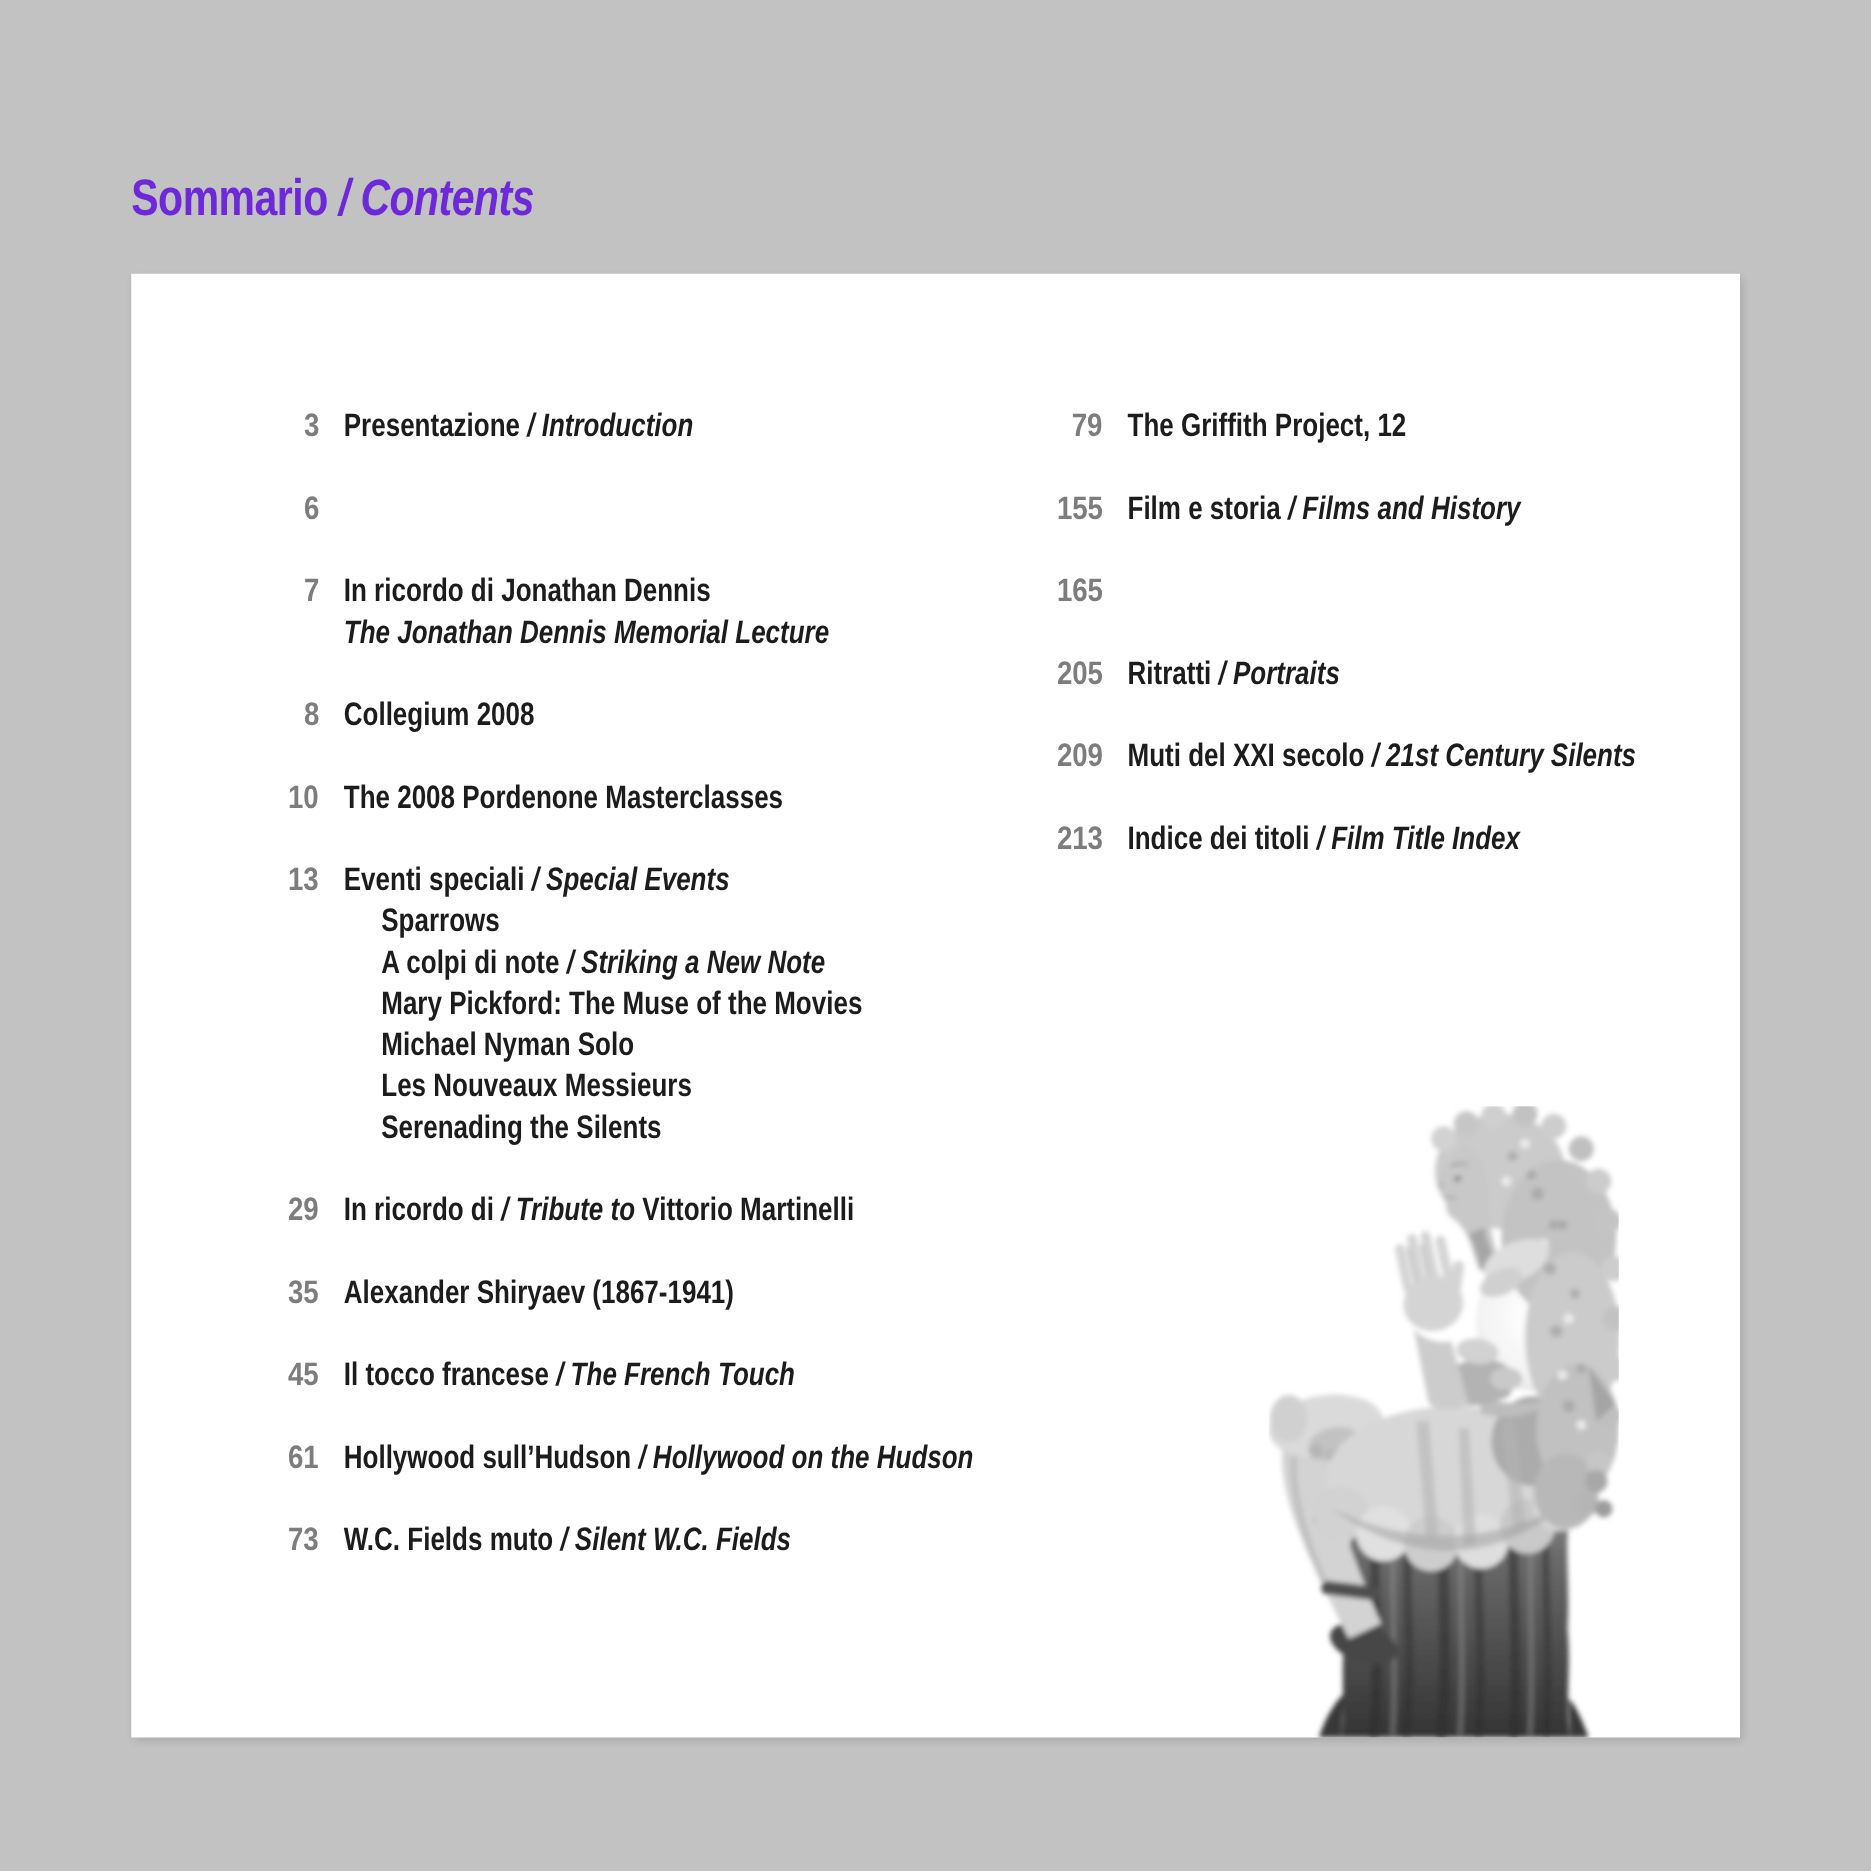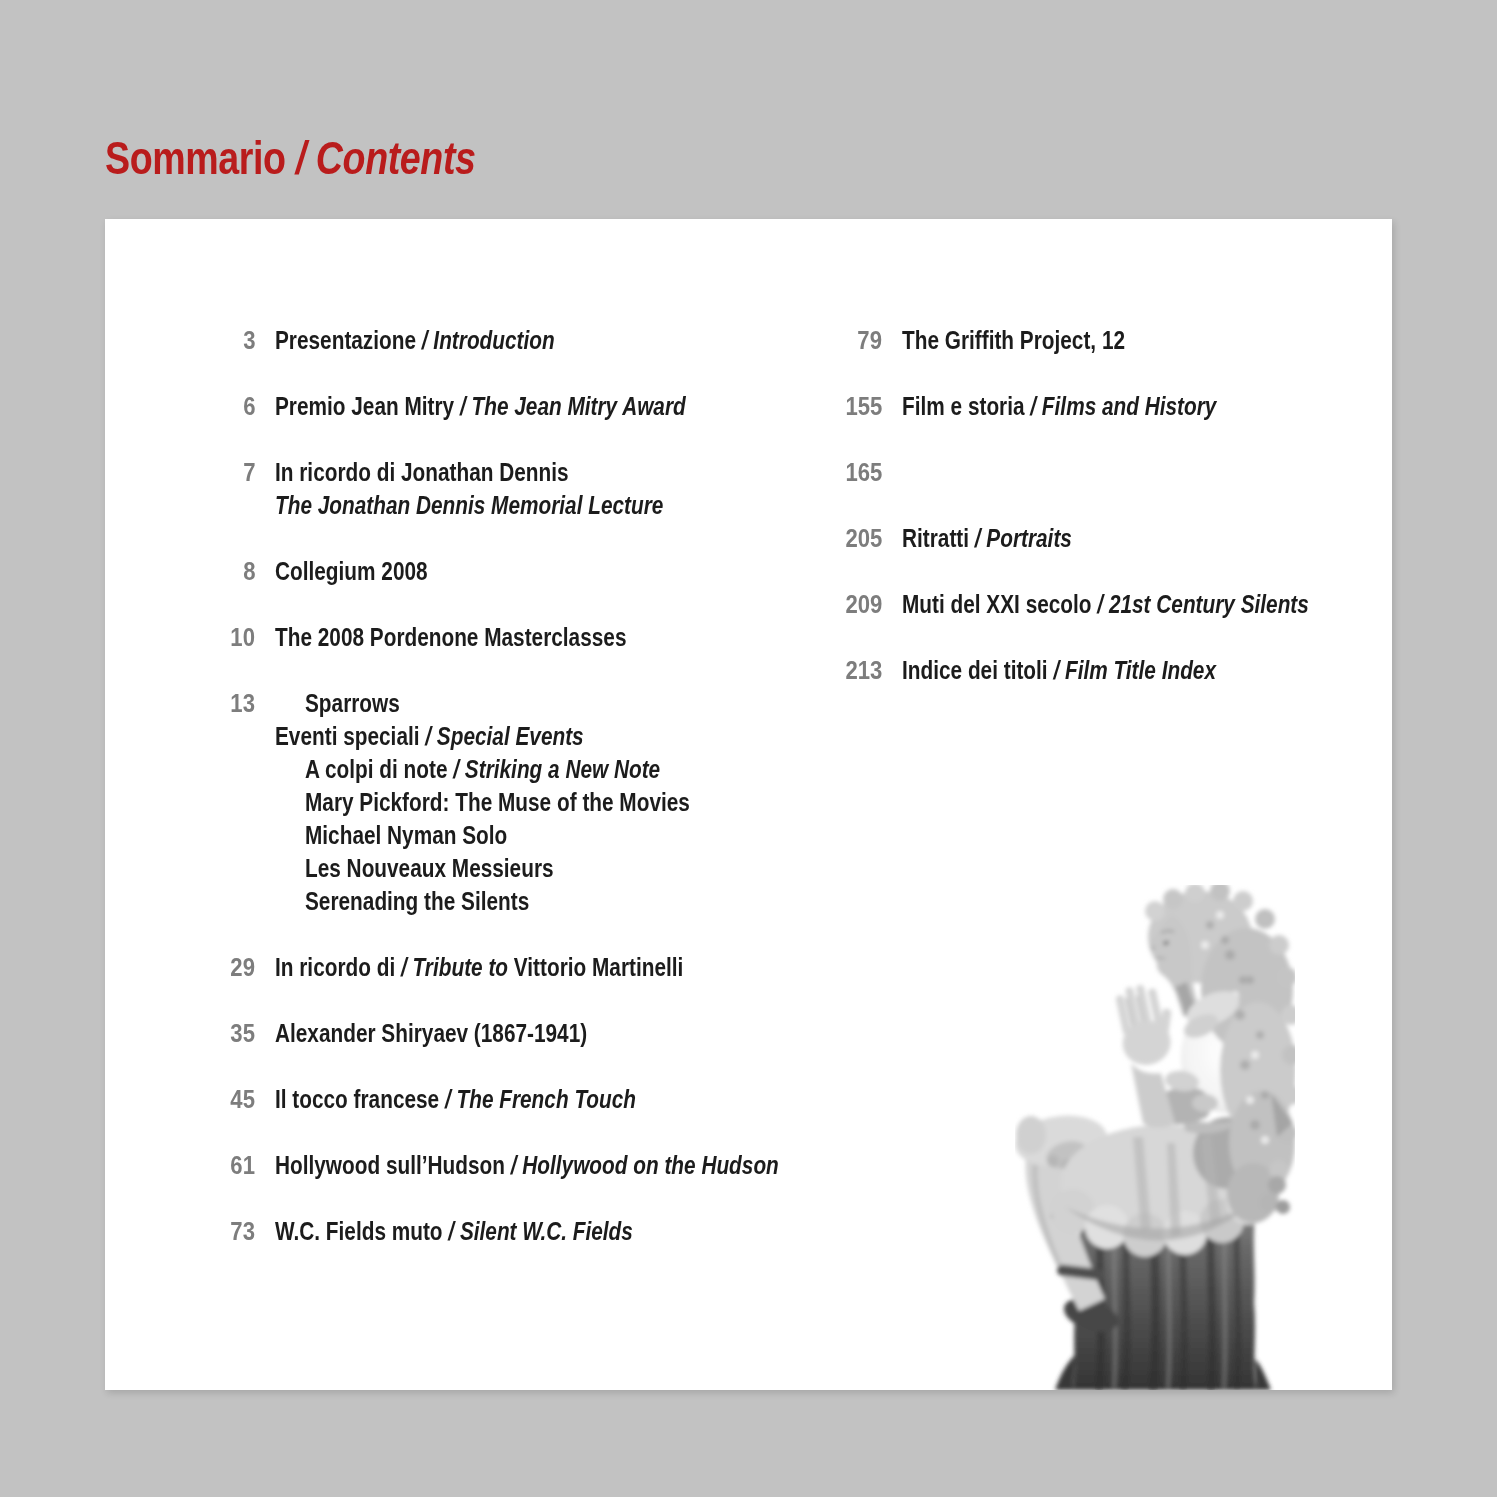--- a/index.html
+++ b/index.html
@@ -5,21 +5,21 @@
   html,body{margin:0;padding:0;}
   body{
     width:1497px;height:1497px;position:relative;overflow:hidden;
     background:#c2c2c2;
     font-family:"Liberation Sans","DejaVu Sans",sans-serif;
     -webkit-font-smoothing:antialiased;
   }
   
   .page-title{
     position:absolute;left:105px;top:133px;margin:0;
-    font-size:47px;line-height:50px;font-weight:700;color:#b91c1c;
+    font-size:41px;line-height:50px;font-weight:700;color:#6d28d9;
     white-space:nowrap;
   }
   .page-title .squeeze{display:inline-block;transform:scaleX(.80);transform-origin:0 50%;letter-spacing:-.5px;}
   .it{font-style:italic;}
   
   .panel{
     position:absolute;left:105px;top:219px;width:1287px;height:1171px;
     background:#ffffff;
     box-shadow:2px 3px 7px rgba(0,0,0,.14);
   }
@@ -50,23 +50,20 @@
 <div class="panel">
   <div class="toc-col left">
       <div class="entry">
         <div class="num"><span class="squeeze">3</span></div>
         <div class="txt">
           <div class="line"><span class="squeeze"><span>Presentazione </span><span class="it">/ Introduction</span></span></div>
         </div>
       </div>
       <div class="entry">
         <div class="num"><span class="squeeze">6</span></div>
-        <div class="txt">
-          <div class="line"><span class="squeeze"><span>Premio Jean Mitry </span><span class="it">/ The Jean Mitry Award</span></span></div>
-        </div>
       </div>
       <div class="entry">
         <div class="num"><span class="squeeze">7</span></div>
         <div class="txt">
           <div class="line"><span class="squeeze"><span>In ricordo di Jonathan Dennis</span></span></div>
           <div class="line"><span class="squeeze"><span class="it">The Jonathan Dennis Memorial Lecture</span></span></div>
         </div>
       </div>
       <div class="entry">
         <div class="num"><span class="squeeze">8</span></div>
@@ -76,22 +73,22 @@
       </div>
       <div class="entry">
         <div class="num"><span class="squeeze">10</span></div>
         <div class="txt">
           <div class="line"><span class="squeeze"><span>The 2008 Pordenone Masterclasses</span></span></div>
         </div>
       </div>
       <div class="entry">
         <div class="num"><span class="squeeze">13</span></div>
         <div class="txt">
+          <div class="line"><span class="squeeze"><span>Eventi speciali </span><span class="it">/ Special Events</span></span></div>
           <div class="line sub"><span class="squeeze"><span>Sparrows</span></span></div>
-          <div class="line"><span class="squeeze"><span>Eventi speciali </span><span class="it">/ Special Events</span></span></div>
           <div class="line sub"><span class="squeeze"><span>A colpi di note </span><span class="it">/ Striking a New Note</span></span></div>
           <div class="line sub"><span class="squeeze"><span>Mary Pickford: The Muse of the Movies</span></span></div>
           <div class="line sub"><span class="squeeze"><span>Michael Nyman Solo</span></span></div>
           <div class="line sub"><span class="squeeze"><span>Les Nouveaux Messieurs</span></span></div>
           <div class="line sub"><span class="squeeze"><span>Serenading the Silents</span></span></div>
         </div>
       </div>
       <div class="entry">
         <div class="num"><span class="squeeze">29</span></div>
         <div class="txt">

